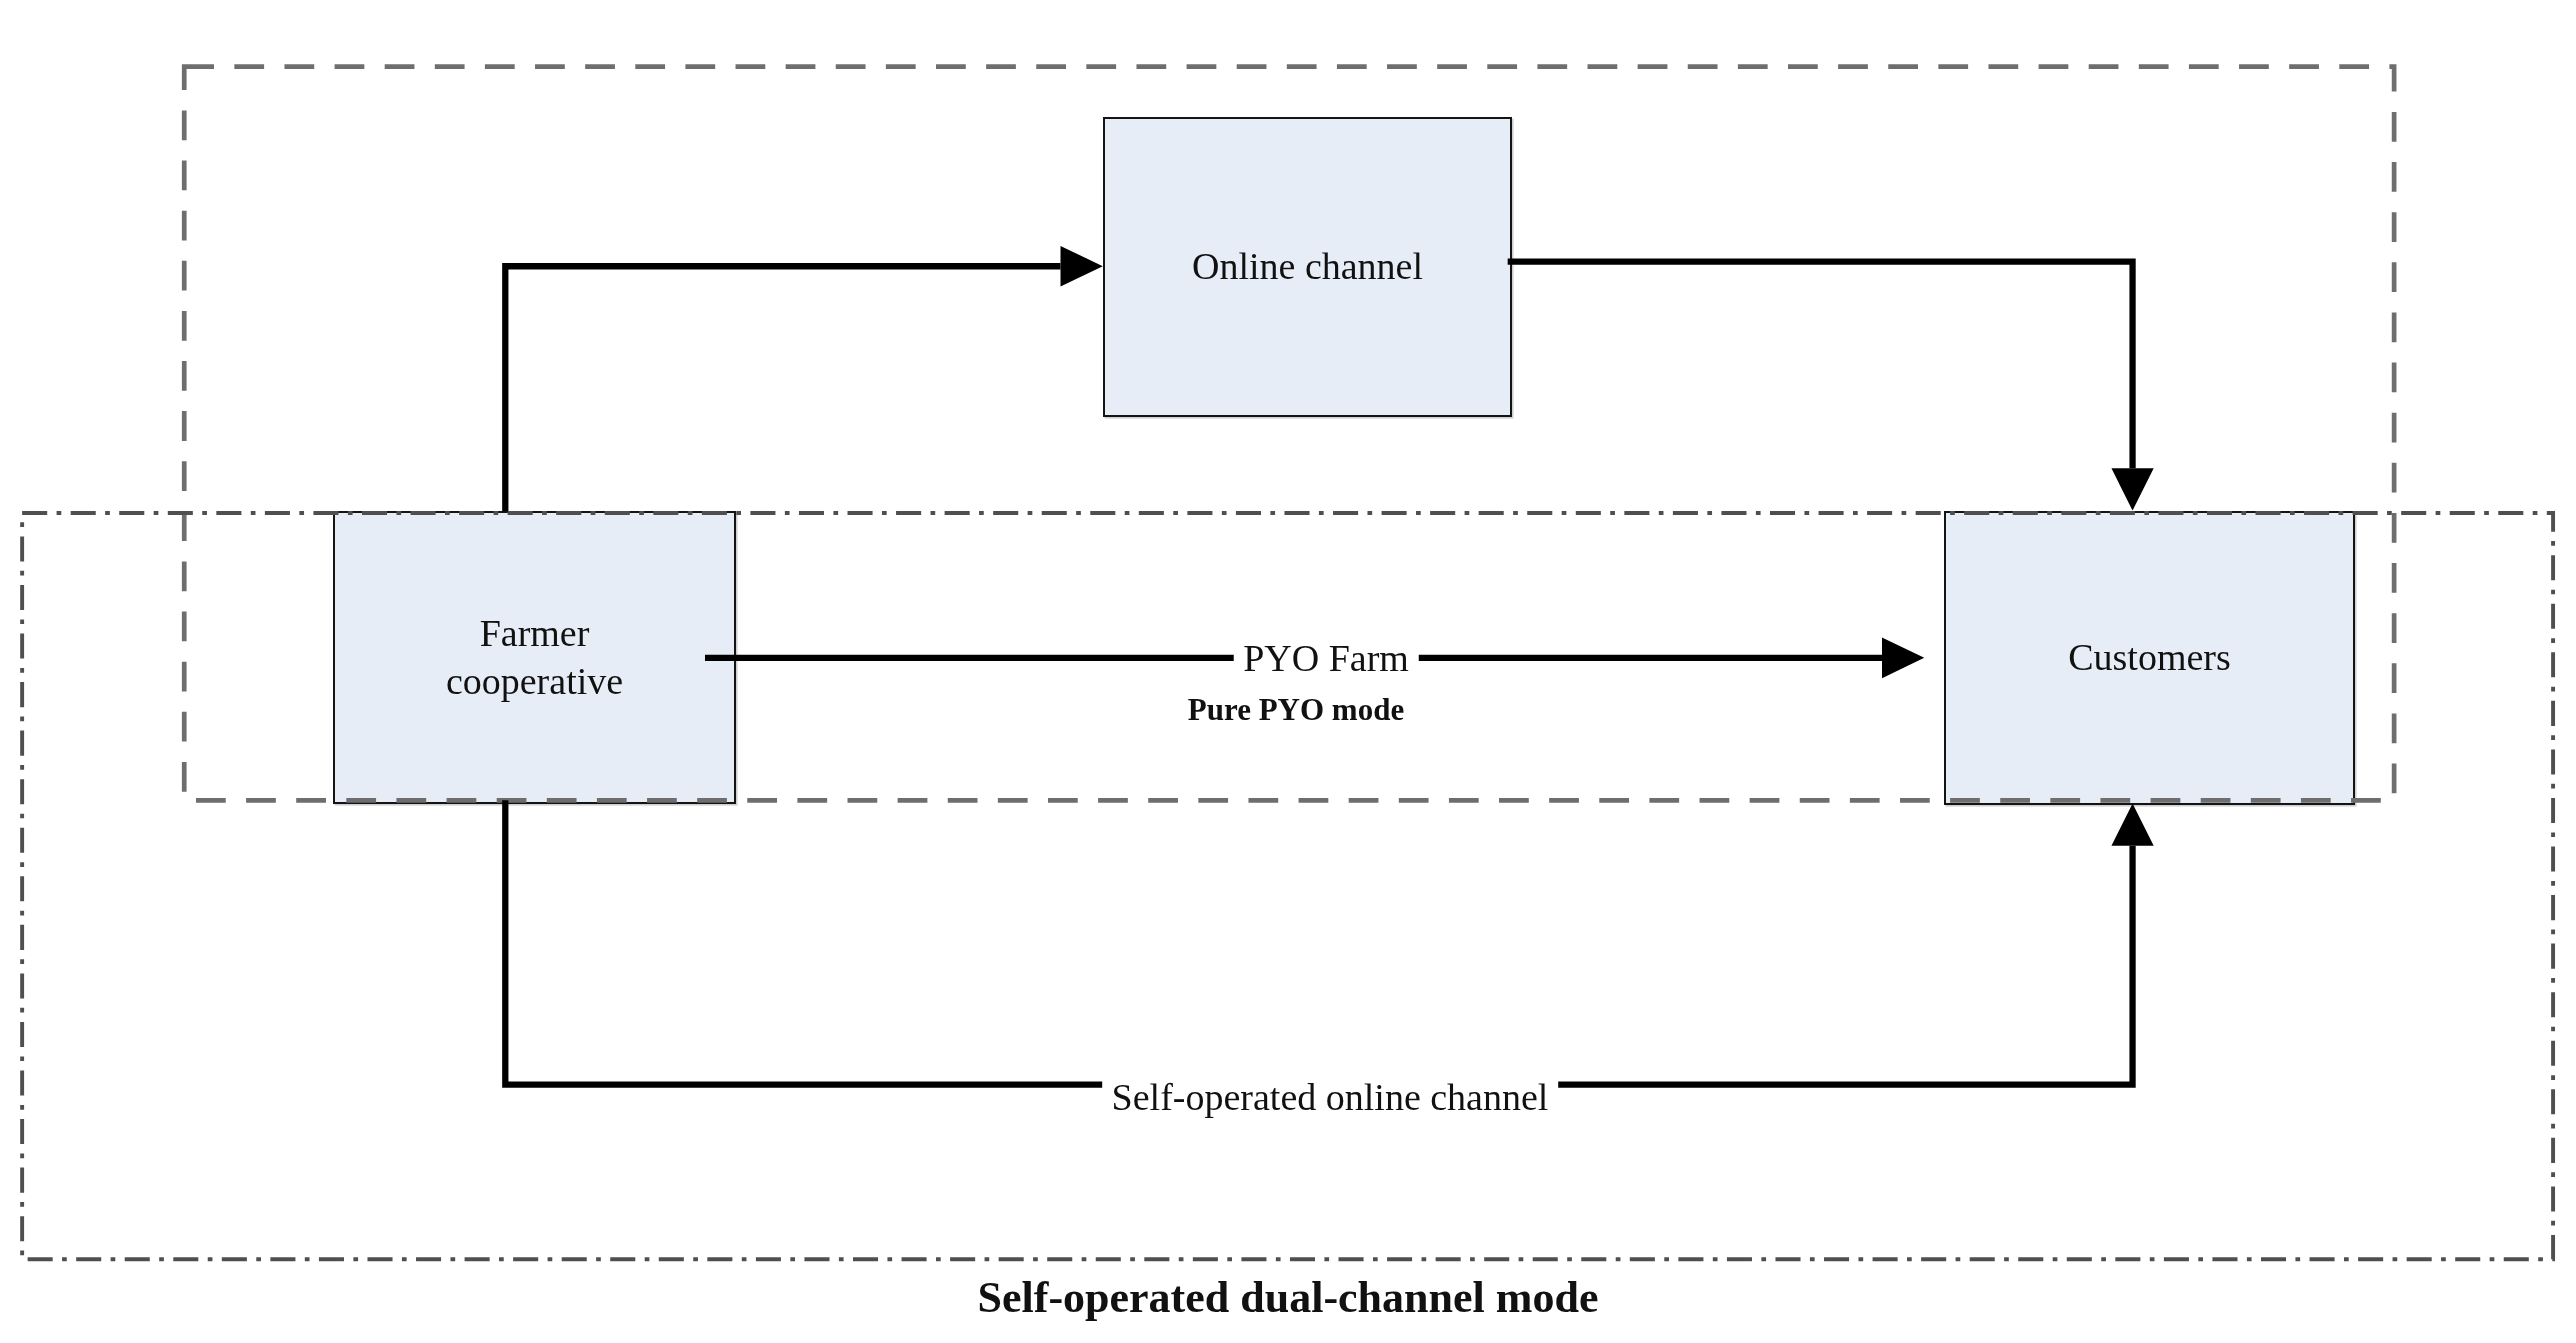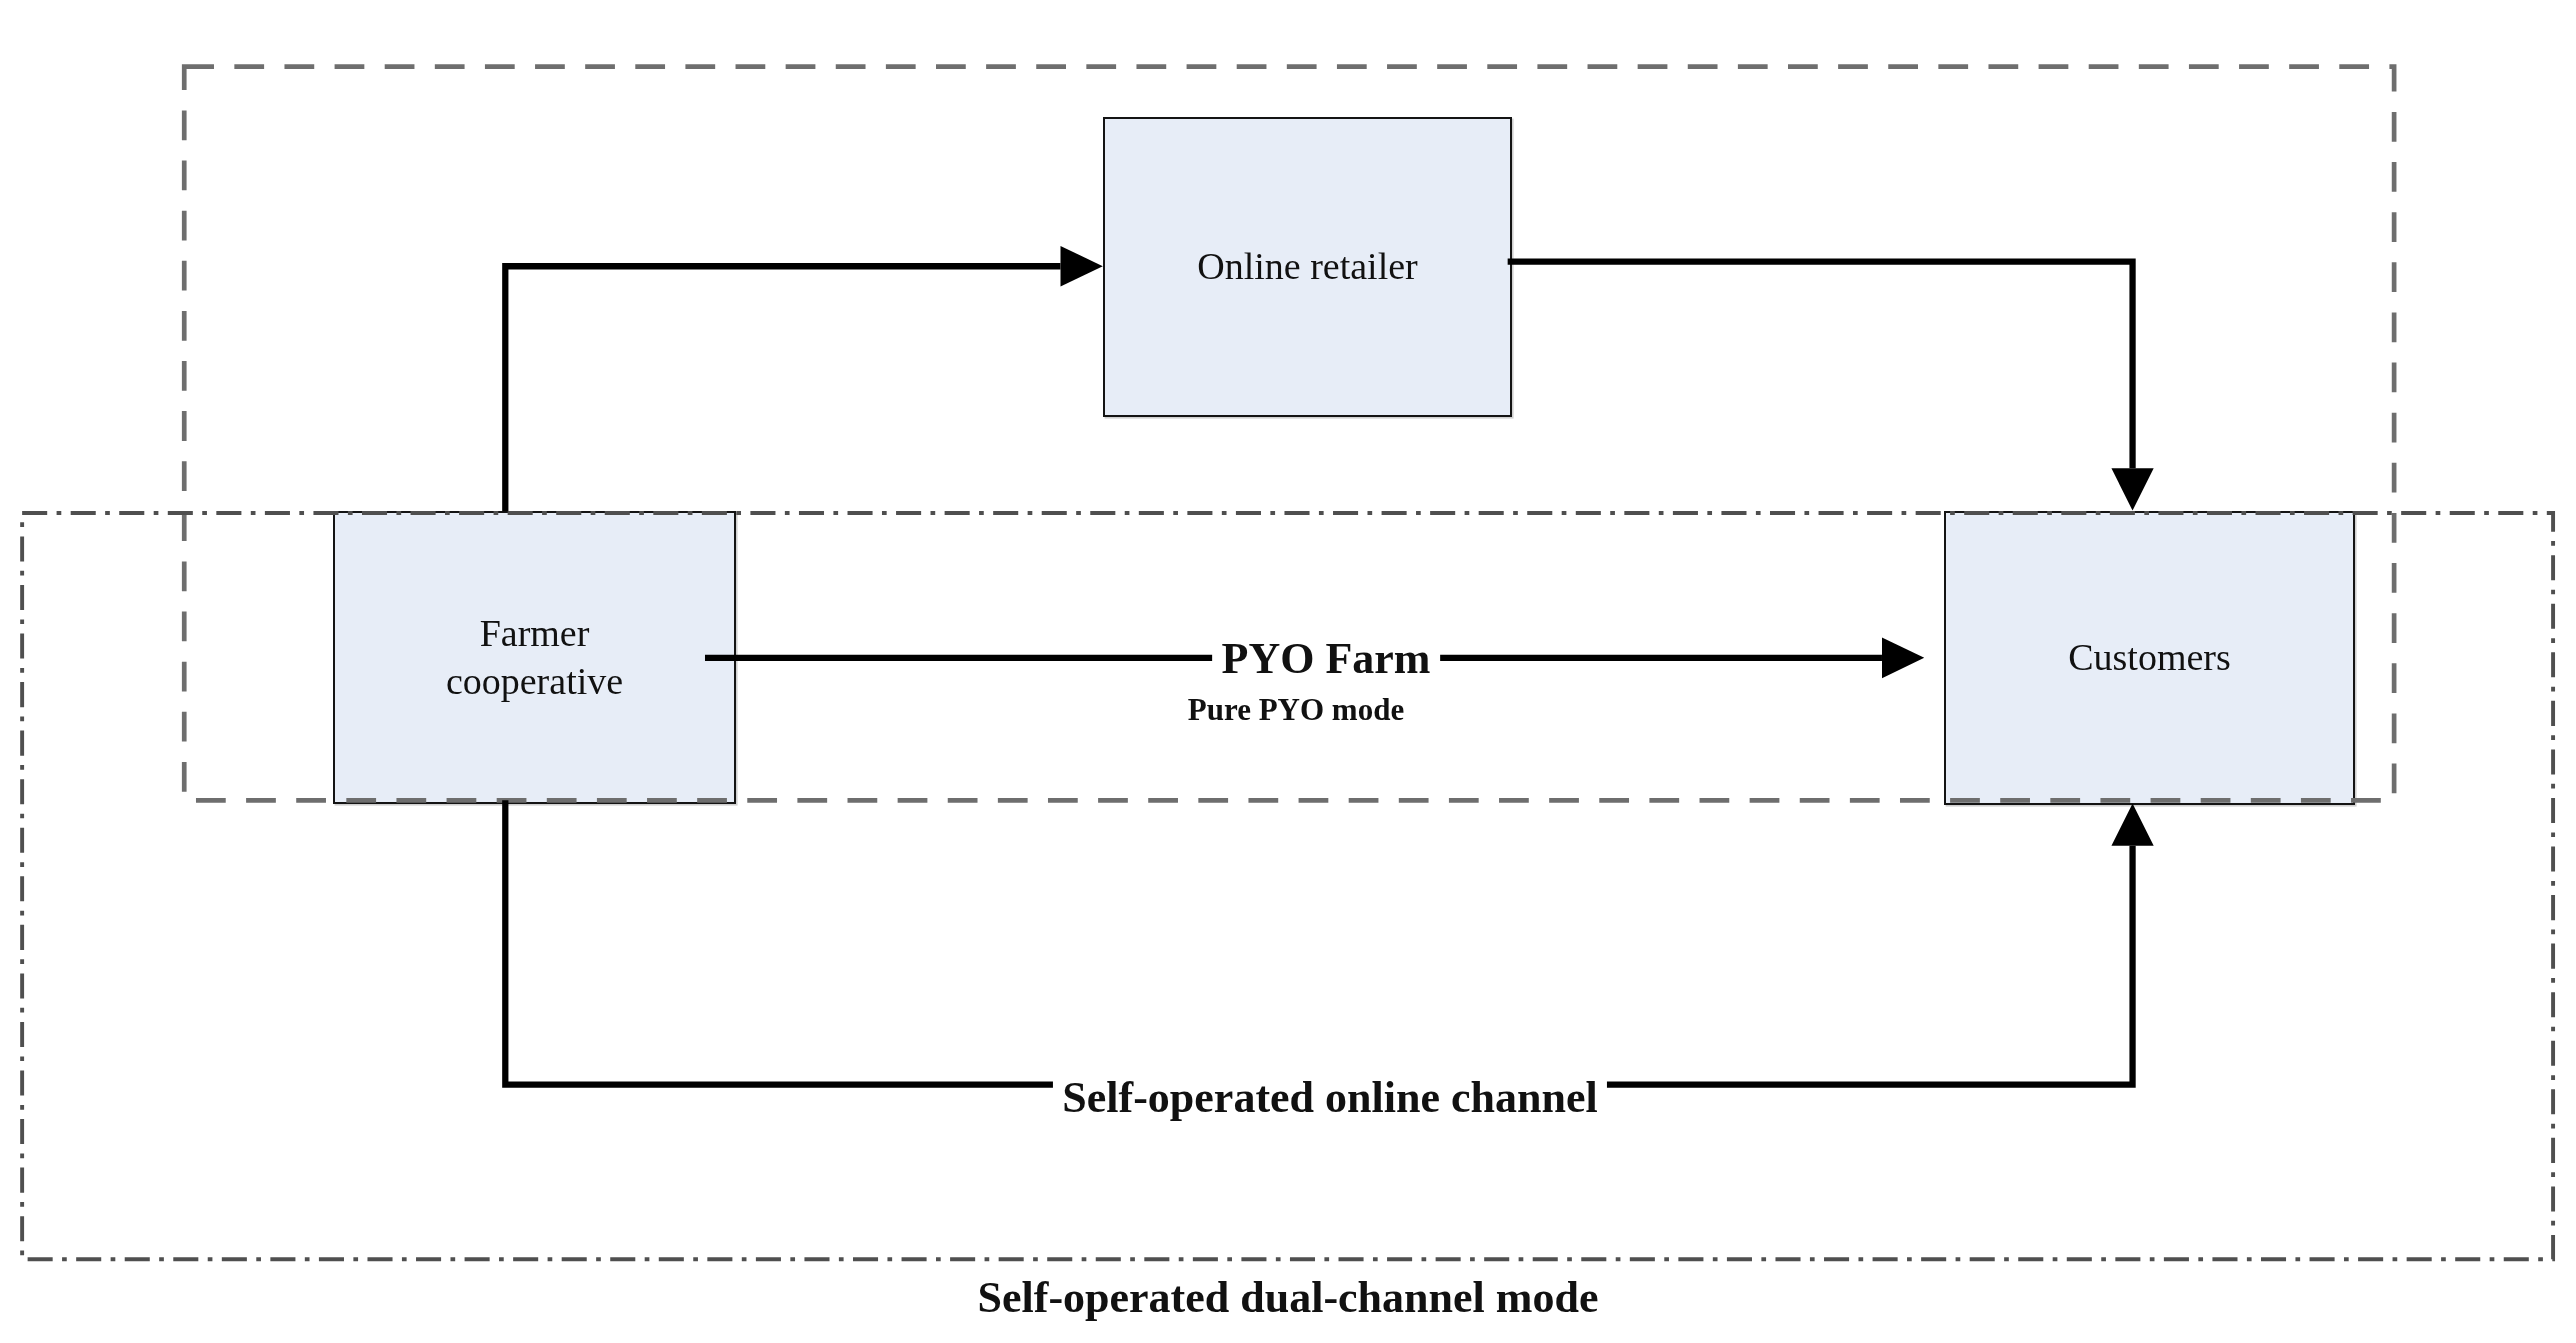--- a/index.html
+++ b/index.html
@@ -36,21 +36,21 @@
   .diagram-title{
     position:absolute;left:0;right:0;top:4.7px;z-index:3;
     text-align:center;font-weight:bold;font-size:45px;letter-spacing:0.4px;
   }
   .bottom-title{
     position:absolute;left:0;right:0;top:1272px;z-index:3;
     text-align:center;font-weight:bold;font-size:44px;
   }
   .edge-label{
     position:absolute;z-index:3;white-space:nowrap;
-    font-size:44px;transform:translate(-50%,-50%);font-weight:bold;
+    font-size:38px;transform:translate(-50%,-50%);
   }
   .edge-label.on-line{background:var(--background);padding:0 9.4px;}
   .label-pyo-farm{left:1326px;top:658px;}
   .label-pure-pyo{left:1296px;top:710px;font-weight:bold;font-size:31px;}
   .label-soc{left:1330px;top:1053px;margin-top:44px;}
 </style>
 </head>
 <body>
 
 <div class="canvas">
@@ -69,21 +69,21 @@
     <polygon points="2723,652 2696,598 2750,598" fill="var(--arrow)"></polygon>
 
     <path d="M900 840 H2403" stroke="var(--arrow)" stroke-width="8" fill="none"></path>
     <polygon points="2457,840 2403,814 2403,866" fill="var(--arrow)"></polygon>
 
     <path d="M645 1022 V1385 H2723 V1080" stroke="var(--arrow)" stroke-width="8" fill="none"></path>
     <polygon points="2723,1026 2696,1080 2750,1080" fill="var(--arrow)"></polygon>
   </svg>
 
   <div class="node node-online-retailer">
-    <span>Online retailer</span>
+    <span>Online channel</span>
   </div>
 
   <div class="node node-farmer">
     <span>Farmer cooperative</span>
   </div>
 
   <div class="node node-customers">
     <span>Customers</span>
   </div>
 

